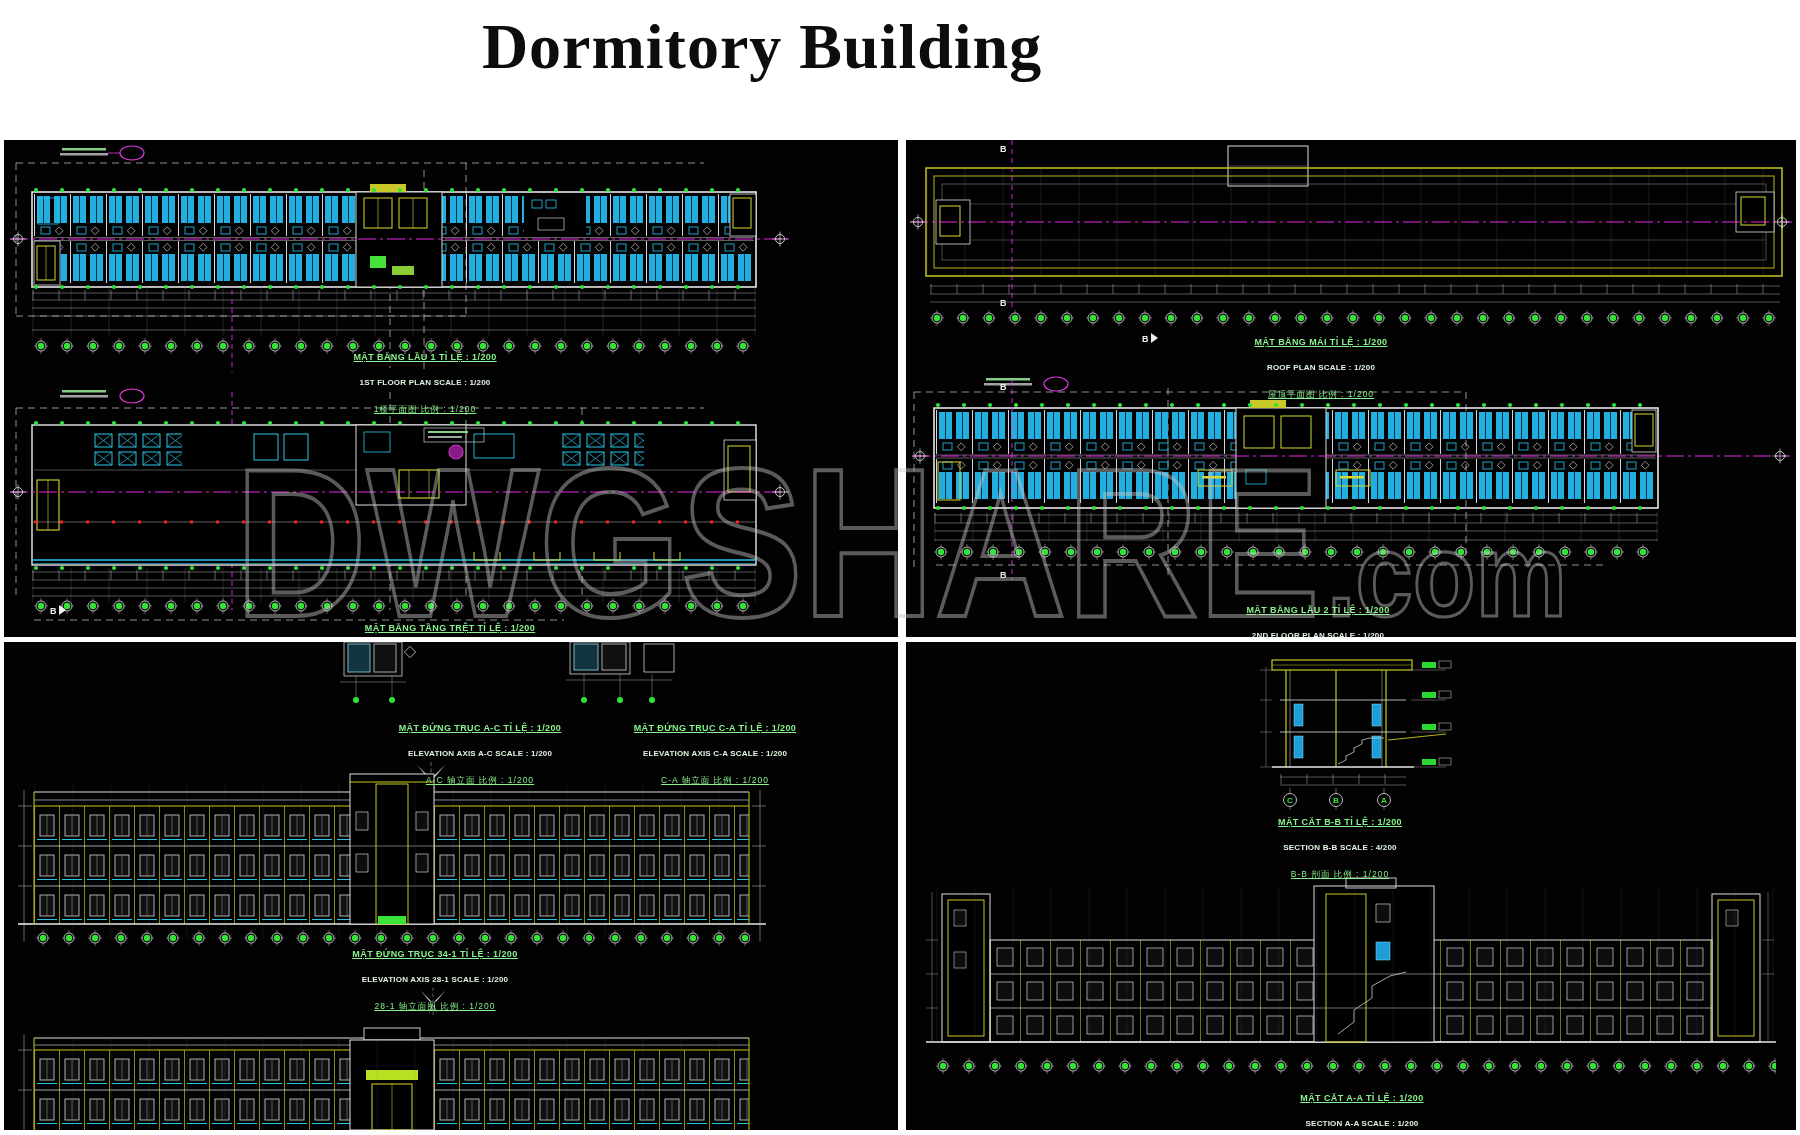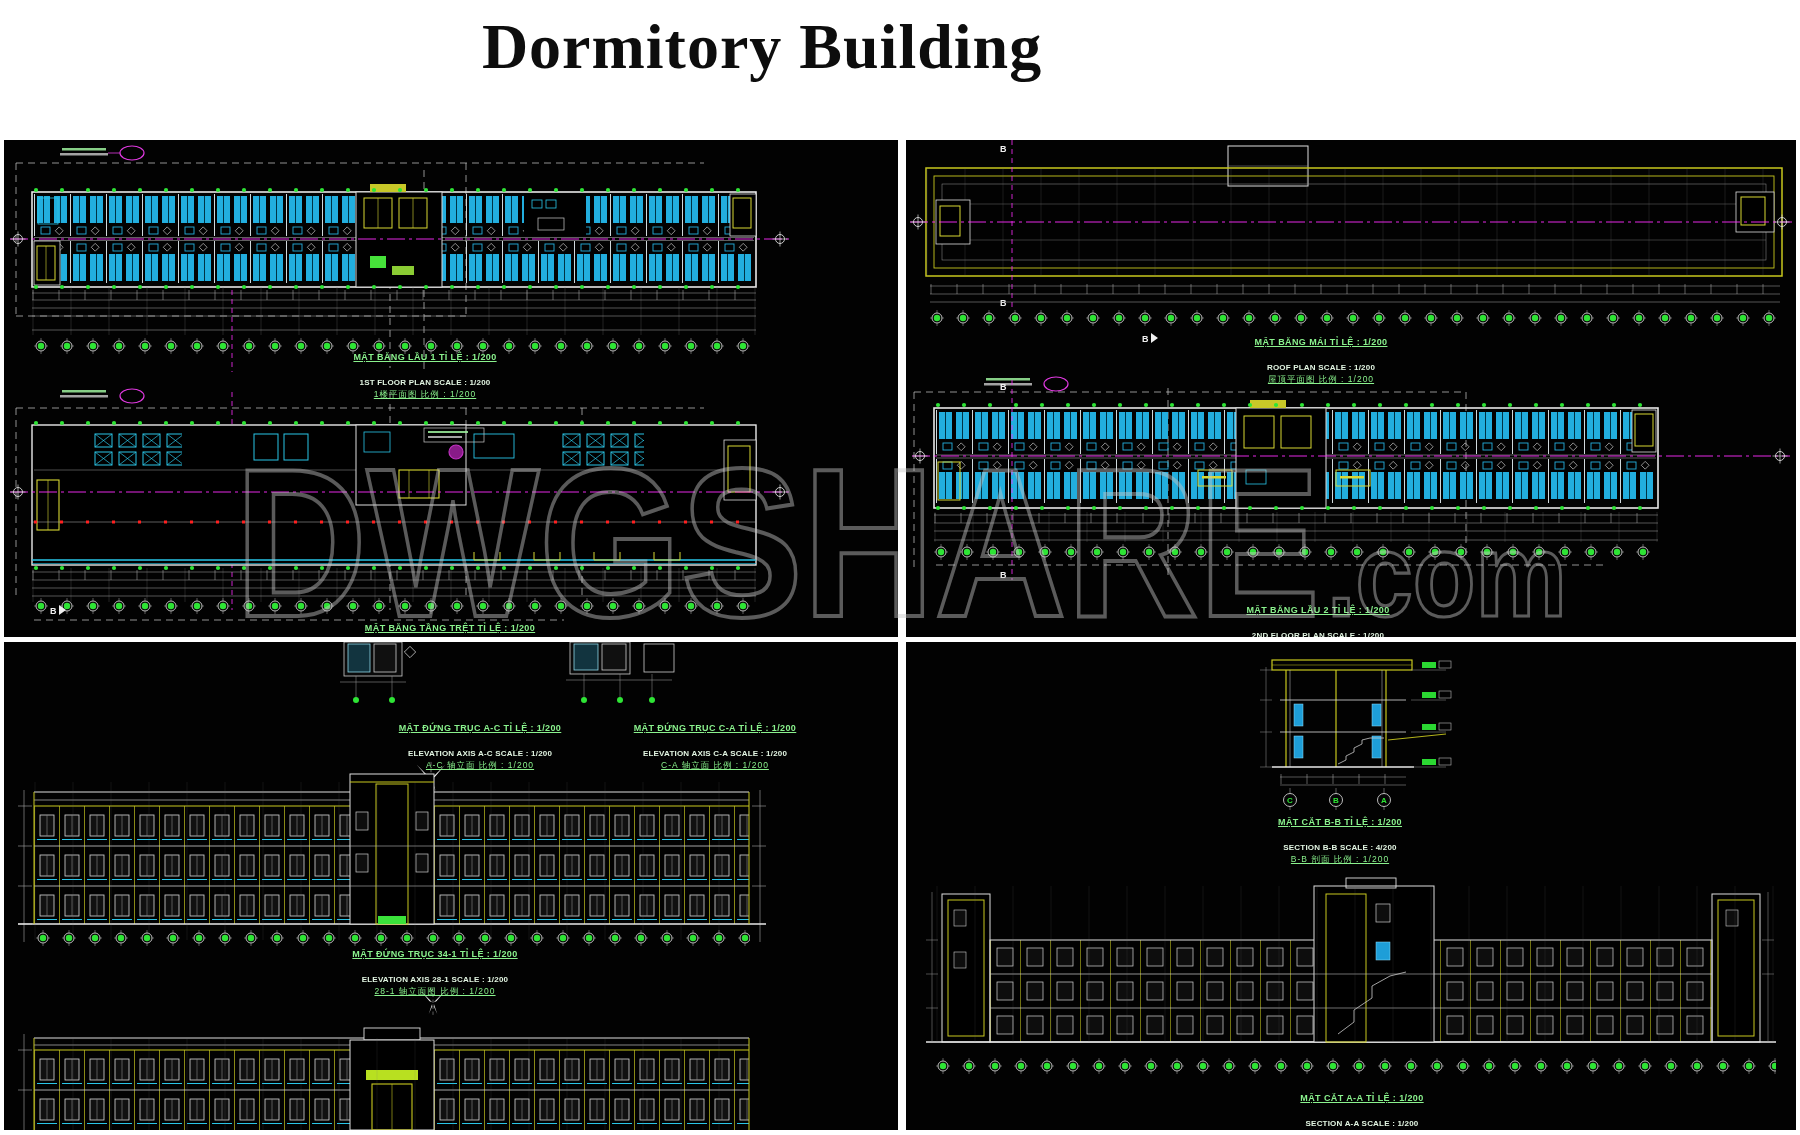--- a/index.html
+++ b/index.html
@@ -8,21 +8,21 @@
     font-family:"Liberation Serif",serif;font-weight:bold;font-size:64px;color:#0d0d0d;letter-spacing:1px;}
   .panel{position:absolute;background:#020202;overflow:hidden;}
   #p-tl{left:4px;top:140px;width:894px;height:497px;}
   #p-tr{left:906px;top:140px;width:890px;height:497px;}
   #p-bl{left:4px;top:642px;width:894px;height:488px;}
   #p-br{left:906px;top:642px;width:890px;height:488px;}
   .panel svg.drawing{position:absolute;left:0;top:0;display:block;}
   .caption{position:absolute;transform:translateX(-50%);text-align:center;white-space:nowrap;z-index:3;line-height:1.1;}
   .cap-vi{display:block;color:#8af28d;font-size:9px;font-weight:bold;letter-spacing:.4px;text-decoration:underline;}
   .cap-en{display:block;color:#e2f5e2;font-size:8px;font-weight:bold;letter-spacing:.2px;margin-top:16px;}
-  .cap-cn{display:block;color:#8af28d;font-size:8.5px;text-decoration:underline;margin-top:2px;letter-spacing:1px;}
+  .cap-cn{display:block;color:#8af28d;font-size:8.5px;text-decoration:underline;margin-top:17px;letter-spacing:1px;}
   .watermark{position:absolute;left:235px;top:440px;z-index:6;pointer-events:none;}
 </style>
 </head>
 <body>
 
 <svg width="0" height="0" style="position:absolute" aria-hidden="true">
   <defs>
 
     <pattern id="dorm" width="36" height="42" patternUnits="userSpaceOnUse">
       <line x1="0.5" y1="0" x2="0.5" y2="42" stroke="#cfd8dc" stroke-width="1"></line>

